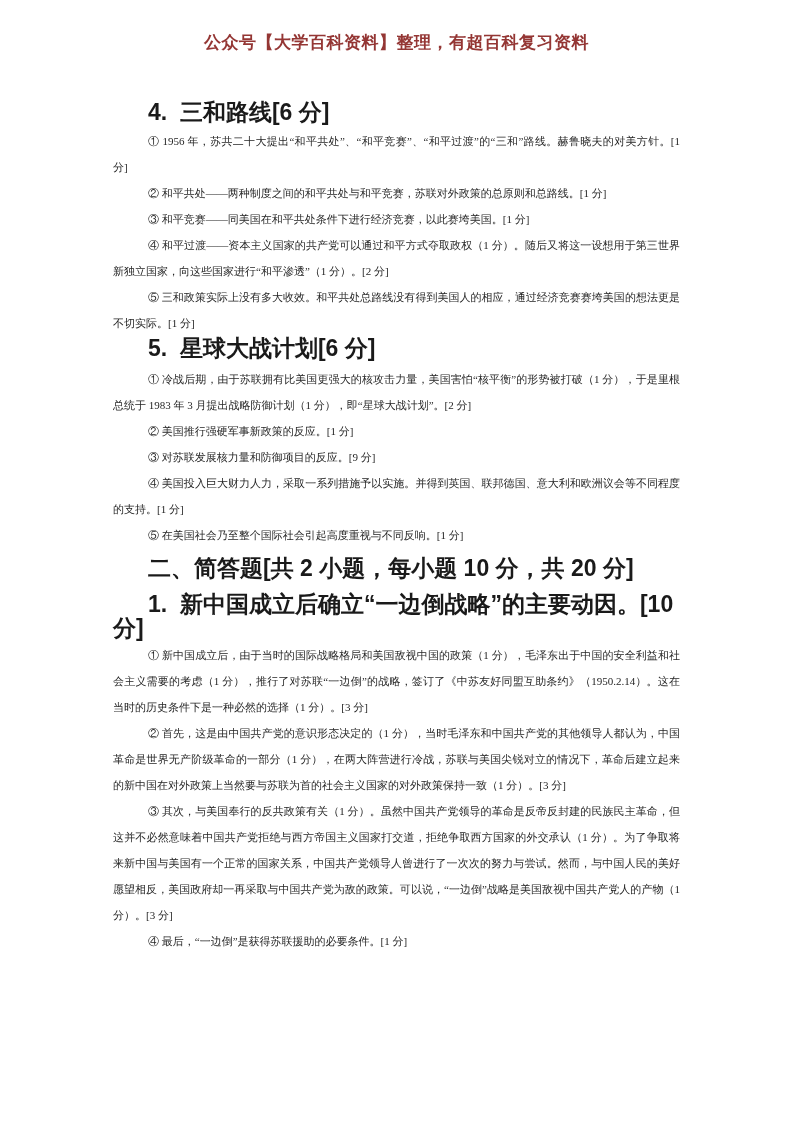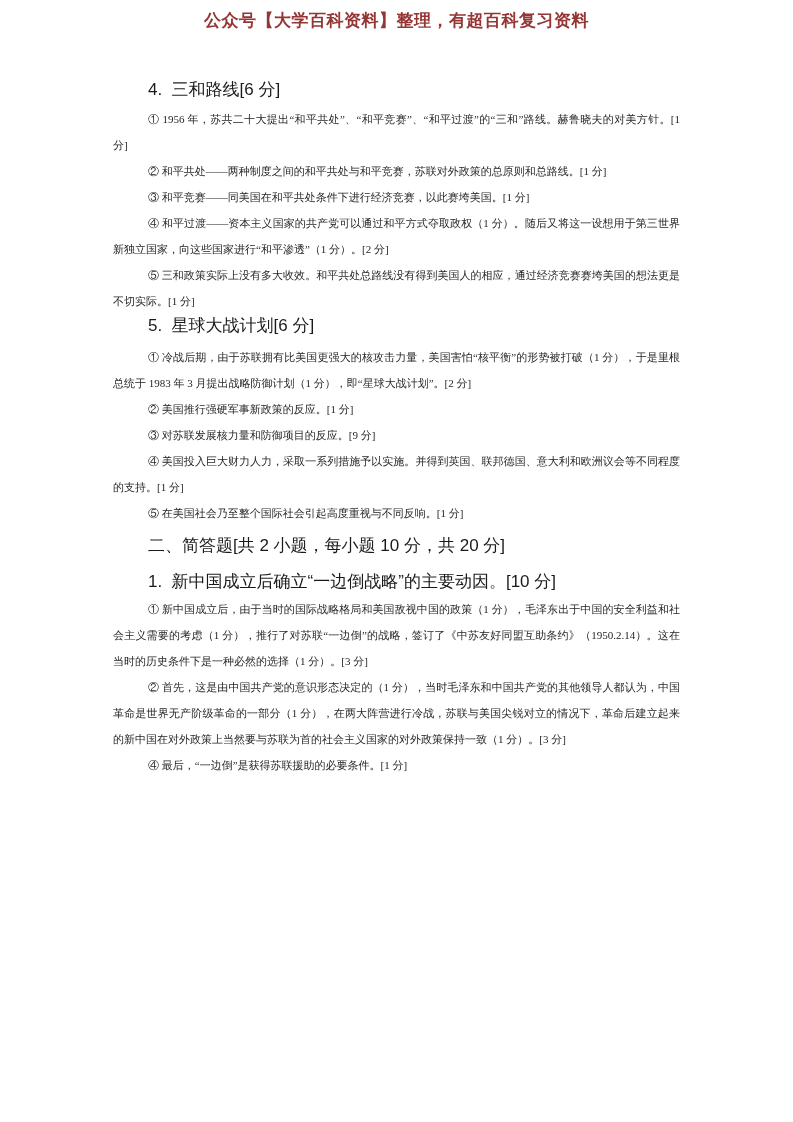--- a/index.html
+++ b/index.html
@@ -5,38 +5,38 @@
   * { box-sizing: border-box; }
   html, body { margin: 0; padding: 0; background: #ffffff; }
 
   .page {
     position: relative;
     width: 793px;
     height: 1122px;
     margin: 0 auto;
     background: #ffffff;
     overflow: hidden;
-    padding: 10px 113px 0 113px;
+    padding: 32px 113px 0 113px;
     font-family: "Liberation Serif", "DejaVu Serif", serif;
     color: #262626;
   }
 
   .watermark {
     text-align: center;
     font-weight: bold;
     font-size: 17px;
     line-height: 22px;
     color: #943634; 
     letter-spacing: 0.5px;
   }
 
   .topic-heading {
     font-family: "Liberation Sans", "DejaVu Sans", sans-serif;
-    font-weight: normal;
-    font-size: 17px;
+    font-weight: bold;
+    font-size: 23px;
     line-height: 24px;
     color: #1a1a1a;
     text-indent: 35px;
     margin: 0;
   }
 
   .h-s4   { margin-top: 46px; margin-bottom: 4px; }
   .h-s5   { margin-bottom: 6px; }
   .h-part { margin-top: 8px;  margin-bottom: 12px; }
   .h-q1   { margin-top: 12px; margin-bottom: 2px; }
@@ -75,16 +75,17 @@
     <p class="body-p">④ 美国投入巨大财力人力，采取一系列措施予以实施。并得到英国、联邦德国、意大利和欧洲议会等不同程度的支持。[1 分]</p>
     <p class="body-p">⑤ 在美国社会乃至整个国际社会引起高度重视与不同反响。[1 分]</p>
   </section>
 
   <h2 class="topic-heading h-part">二、简答题[共 2 小题，每小题 10 分，共 20 分]</h2>
 
   <section>
     <h2 class="topic-heading h-q1">1.&nbsp;&nbsp;新中国成立后确立“一边倒战略”的主要动因。[10 分]</h2>
     <p class="body-p">① 新中国成立后，由于当时的国际战略格局和美国敌视中国的政策（1 分），毛泽东出于中国的安全利益和社会主义需要的考虑（1 分），推行了对苏联“一边倒”的战略，签订了《中苏友好同盟互助条约》（1950.2.14）。这在当时的历史条件下是一种必然的选择（1 分）。[3 分]</p>
     <p class="body-p">② 首先，这是由中国共产党的意识形态决定的（1 分），当时毛泽东和中国共产党的其他领导人都认为，中国革命是世界无产阶级革命的一部分（1 分），在两大阵营进行冷战，苏联与美国尖锐对立的情况下，革命后建立起来的新中国在对外政策上当然要与苏联为首的社会主义国家的对外政策保持一致（1 分）。[3 分]</p>
+    <p class="body-p">③ 其次，与美国奉行的反共政策有关（1 分）。虽然中国共产党领导的革命是反帝反封建的民族民主革命，但这并不必然意味着中国共产党拒绝与西方帝国主义国家打交道，拒绝争取西方国家的外交承认（1 分）。为了争取将来新中国与美国有一个正常的国家关系，中国共产党领导人曾进行了一次次的努力与尝试。然而，与中国人民的美好愿望相反，美国政府却一再采取与中国共产党为敌的政策。可以说，“一边倒”战略是美国敌视中国共产党人的产物（1 分）。[3 分]</p>
     <p class="body-p">④ 最后，“一边倒”是获得苏联援助的必要条件。[1 分]</p>
   </section>
 
 </div>
 
 </body></html>

